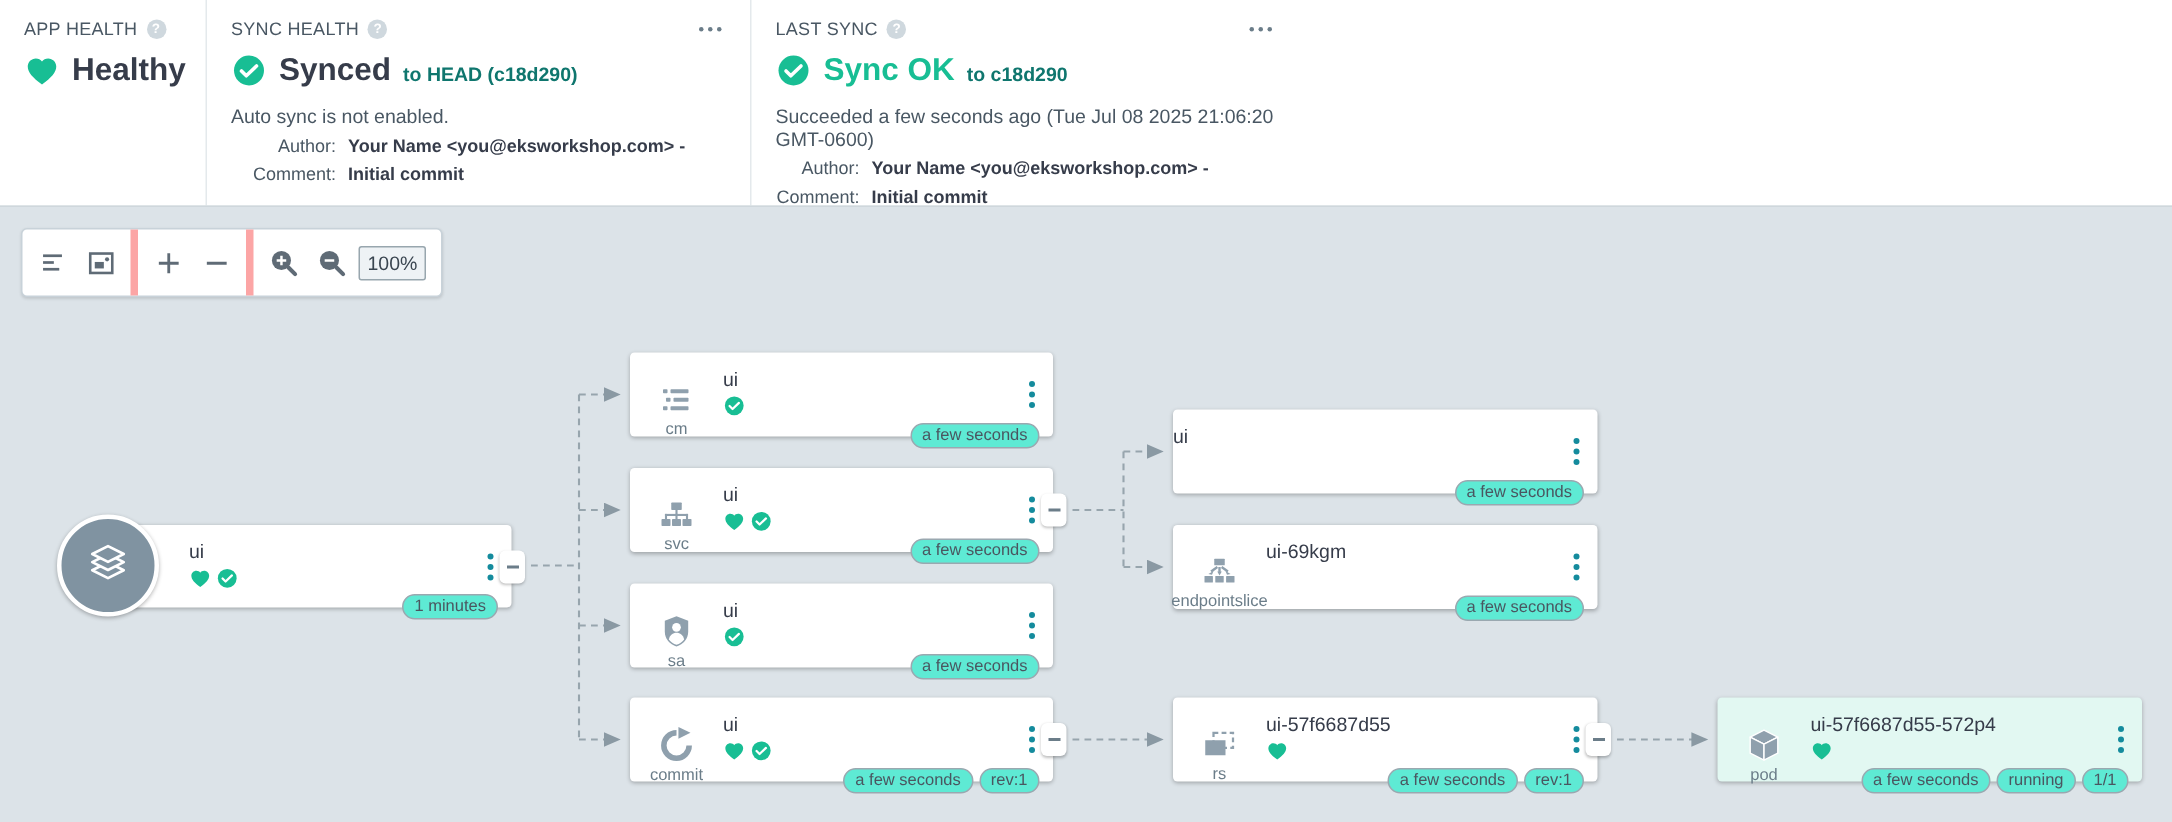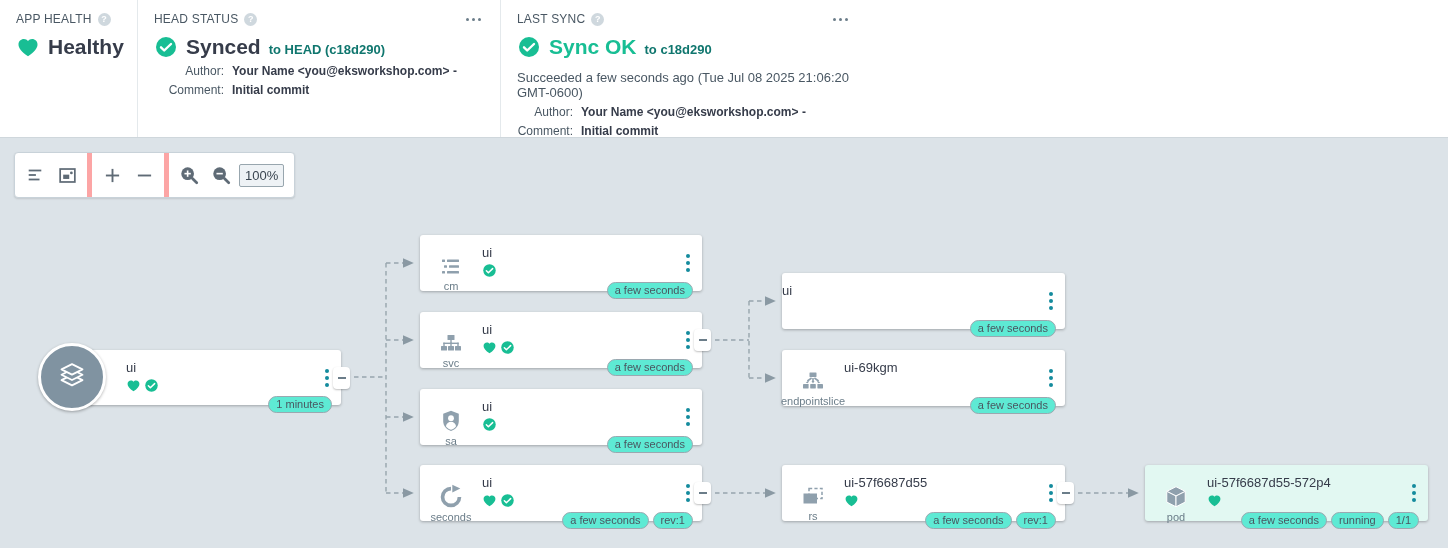--- a/index.html
+++ b/index.html
@@ -102,36 +102,37 @@
     <div class="status-row">
       <svg class="big-heart" viewBox="0 0 24 24">
           <path fill="#18be94" d="M12 21.3C5.8 17 2.5 13.2 2.5 9.4 2.5 6.4 4.9 4 7.9 4c1.7 0 3.2.8 4.1 2 .9-1.2 2.4-2 4.1-2 3 0 5.4 2.4 5.4 5.4 0 3.8-3.3 7.6-9.5 11.9z"></path>
         </svg>
       <span class="status-big">Healthy</span>
     </div>
   </div>
 
   <div class="sec sec-sync">
     <div class="sec-head">
-      <span>HEAD STATUS</span>
+      <span>SYNC HEALTH</span>
       <span class="qmark"></span>
       <span class="hdots">
           <i></i>
           <i></i>
           <i></i>
         </span>
     </div>
     <div class="status-row">
       <svg class="big-check" viewBox="0 0 24 24">
           <circle cx="12" cy="12" r="10" fill="#18be94"></circle>
           <path d="M7 12.3l3.2 3.2L17 9" stroke="#fff" stroke-width="2.4" fill="none" stroke-linecap="round" stroke-linejoin="round"></path>
         </svg>
       <span class="status-big">Synced</span>
       <span class="status-rev">to HEAD (c18d290)</span>
     </div>
+    <div class="status-note">Auto sync is not enabled.</div>
     <div class="kv">
       <span class="k">Author:</span>
       <span class="v">Your Name &lt;you@eksworkshop.com&gt; -</span>
     </div>
     <div class="kv">
       <span class="k">Comment:</span>
       <span class="v">Initial commit</span>
     </div>
   </div>
 
@@ -392,21 +393,21 @@
   </div>
 
   <div class="node n-deploy">
     <div class="icon-col">
       <span class="res-icon">
         <svg width="26" height="26" viewBox="0 0 24 24">
             <path d="M12 4.2a7.8 7.8 0 1 0 7.8 7.8" fill="none" stroke="#8fa0ad" stroke-width="3.4"></path>
             <polygon points="13.2,0.6 20.6,4.2 13.2,7.8" fill="#8fa0ad"></polygon>
           </svg>
       </span>
-      <span class="kind">seconds</span>
+      <span class="kind">commit</span>
     </div>
     <div class="nbody">
       <div class="ntitle">ui</div>
       <div class="nstatus">
         <svg viewBox="0 0 24 24">
             <path fill="#18be94" d="M12 21.3C5.8 17 2.5 13.2 2.5 9.4 2.5 6.4 4.9 4 7.9 4c1.7 0 3.2.8 4.1 2 .9-1.2 2.4-2 4.1-2 3 0 5.4 2.4 5.4 5.4 0 3.8-3.3 7.6-9.5 11.9z"></path>
           </svg>
         <svg viewBox="0 0 24 24">
             <circle cx="12" cy="12" r="10" fill="#18be94"></circle>
             <path d="M7 12.3l3.2 3.2L17 9" stroke="#fff" stroke-width="2.4" fill="none" stroke-linecap="round" stroke-linejoin="round"></path>

